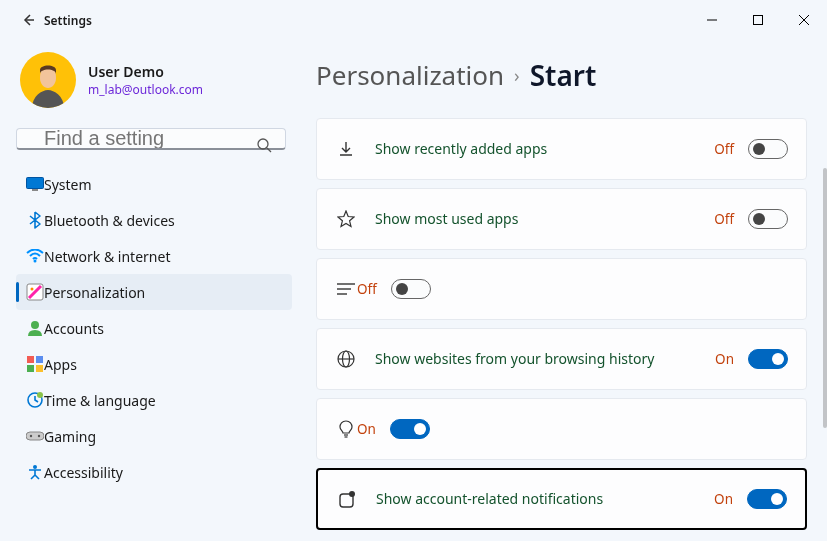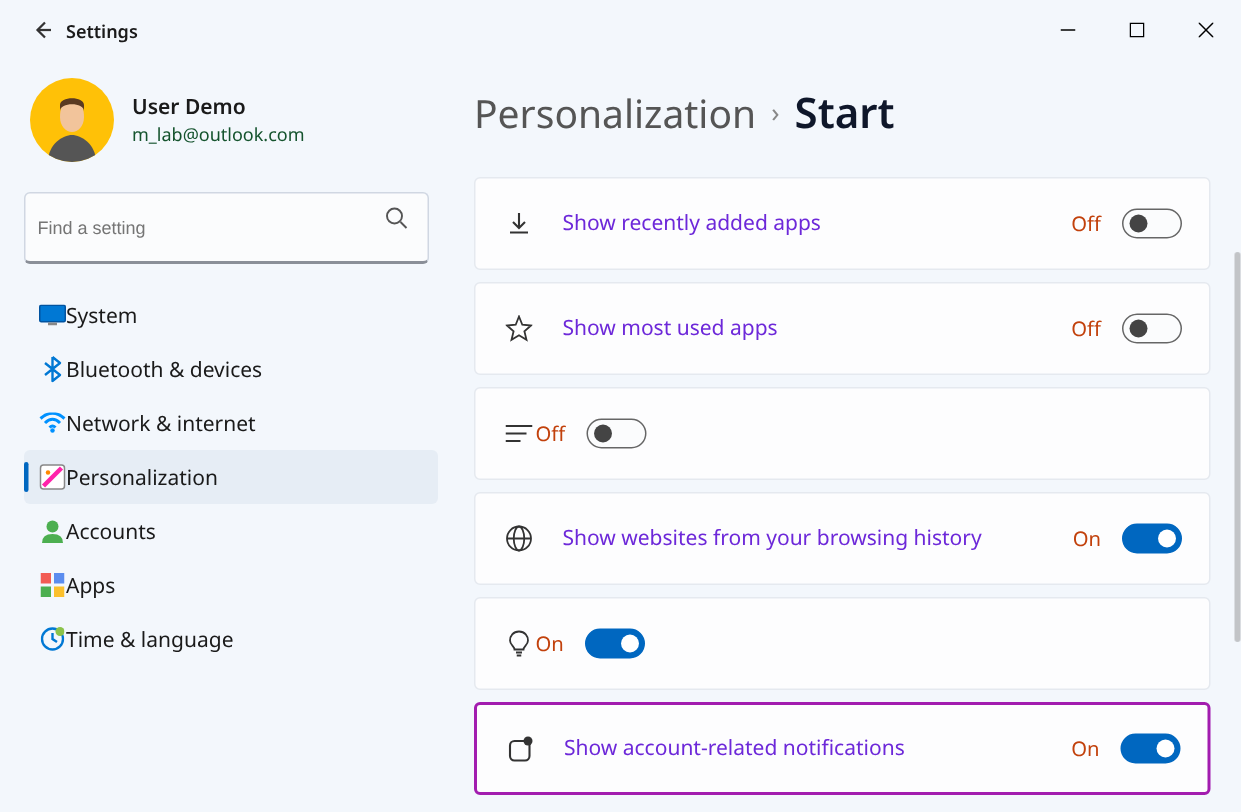--- a/index.html
+++ b/index.html
@@ -41,28 +41,28 @@
       flex-direction: column;
     }
     .user-block { display: flex; align-items: center; gap: 12px; margin-bottom: 20px; padding-left: 4px;}
     .avatar {
       width: 56px; height: 56px; border-radius: 50%;
       background: #ffc107;
       display: flex; align-items: flex-end; justify-content: center; overflow: hidden;
     }
     .avatar svg { width: 48px; height: 48px; }
     .user-name { font-size: 14px; font-weight: 600; }
-    .user-email { font-size: 12px; color: #14532d; }
+    .user-email { font-size: 12px; color: #6d28d9; }
     .search-wrap {
       position: relative; margin-bottom: 16px;
     }
     .search-input {
-      width: 270px; height: 48px; border: 1px solid #d0d7e2;
-      background: #fbfcfd; border-radius: 4px; padding: 0 36px 0 8px;
-      font-size: 12px; color: #666;
+      width: 270px; height: 22px; border: 1px solid #d0d7e2;
+      background: #fbfcfd; border-radius: 4px; padding: 0 36px 0 27px;
+      font-size: 20px; color: #666;
       border-bottom: 2px solid #8a8f98;
     }
     .search-icon-wrap {
       position: absolute; right: 20px; top: 8px; color: #666;
     }
     .nav { list-style: none; }
     .nav-item {
       display: flex; align-items: center; 
       height: 36px; padding: 0 10px; border-radius: 4px;
       font-size: 14px; cursor: pointer; position: relative;
@@ -83,23 +83,23 @@
       font-size: 26px; margin-bottom: 24px;
     }
     .bc-segment { font-weight: 400; color: #555; }
     .bc-chevron { color: #888; font-size: 18px; }
     .bc-current { font-weight: 600; color: #0f172a; font-size: 28px;}
     .card {
       background: #fdfdfe; border: 1px solid #e5e9ef; border-radius: 4px;
       display: flex; align-items: center; padding: 14px 18px;
       margin-bottom: 8px; min-height: 62px;
     }
-    .card.highlighted { border: 2px solid #a21caf; border-radius: 4px; }
+    .card.highlighted { border: 2px solid #000000; border-radius: 4px; }
     .card-icon { width: 22px; display:flex; align-items:center; justify-content:center; color:#333;}
-    .card-label { flex: 1; font-size: 14px; padding: 0 18px; color: #6d28d9; line-height: 1.35;}
+    .card-label { flex: 1; font-size: 14px; padding: 0 18px; color: #14532d; line-height: 1.35;}
     .state-text { font-size: 13.5px; color: #c2410c; margin-right: 14px; }
     .toggle {
       width: 40px; height: 20px; border-radius: 10px; position: relative;
       border: 1px solid #666; background: #fbfcfd;
     }
     .toggle .knob {
       position: absolute; width: 12px; height: 12px; border-radius: 50%;
       background: #444; top: 3px; left: 4px; transition: none;
     }
     .toggle.on { background: #0067c0; border-color: #0067c0; }
@@ -228,20 +228,39 @@
         <li class="nav-item">
           <span class="nav-icon">
             <svg width="16" height="16" viewBox="0 0 16 16">
               <circle cx="8" cy="8" r="7" fill="none" stroke="#0078d4" stroke-width="1.6"></circle>
               <path d="M8 4 L8 8 L11 10" stroke="#0078d4" stroke-width="1.6" fill="none"></path>
               <circle cx="13" cy="3" r="3" fill="#8bc34a"></circle>
             </svg>
           </span>
           <span>Time &amp; language</span>
         </li>
+        <li class="nav-item">
+          <span class="nav-icon">
+            <svg width="18" height="12" viewBox="0 0 18 12">
+              <rect x="0" y="2" width="18" height="8" rx="4" fill="#ccc" stroke="#888"></rect>
+              <circle cx="5" cy="6" r="1.2" fill="#555"></circle>
+              <circle cx="13" cy="6" r="1.2" fill="#555"></circle>
+            </svg>
+          </span>
+          <span>Gaming</span>
+        </li>
+        <li class="nav-item">
+          <span class="nav-icon">
+            <svg width="16" height="16" viewBox="0 0 16 16">
+              <circle cx="8" cy="3" r="2" fill="#0078d4"></circle>
+              <path d="M2 6 L14 6 M8 6 L8 11 M8 11 L4 15 M8 11 L12 15" stroke="#0078d4" stroke-width="1.6"></path>
+            </svg>
+          </span>
+          <span>Accessibility</span>
+        </li>
       </ul>
   </aside>
 
   <main class="main">
     <div class="breadcrumb">
       <span class="bc-segment">Personalization</span>
       <span class="bc-chevron">›</span>
       <span class="bc-current">Start</span>
     </div>
     <div id="settings-list">

